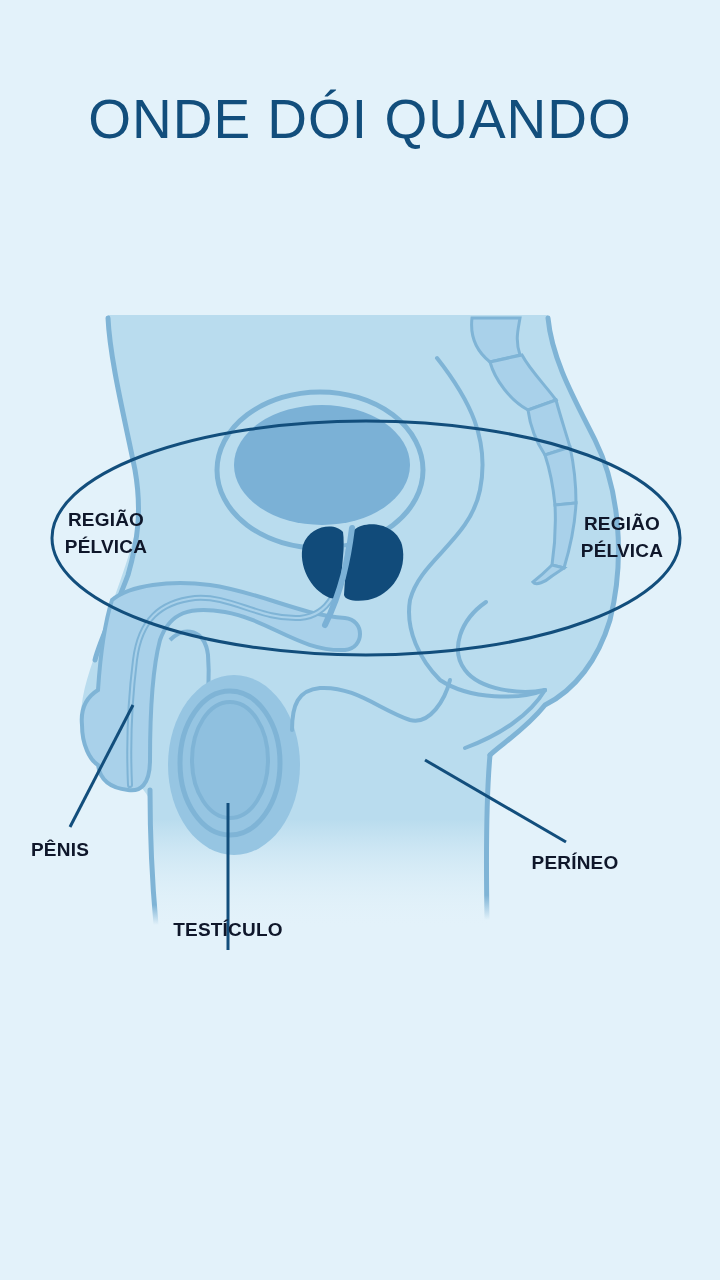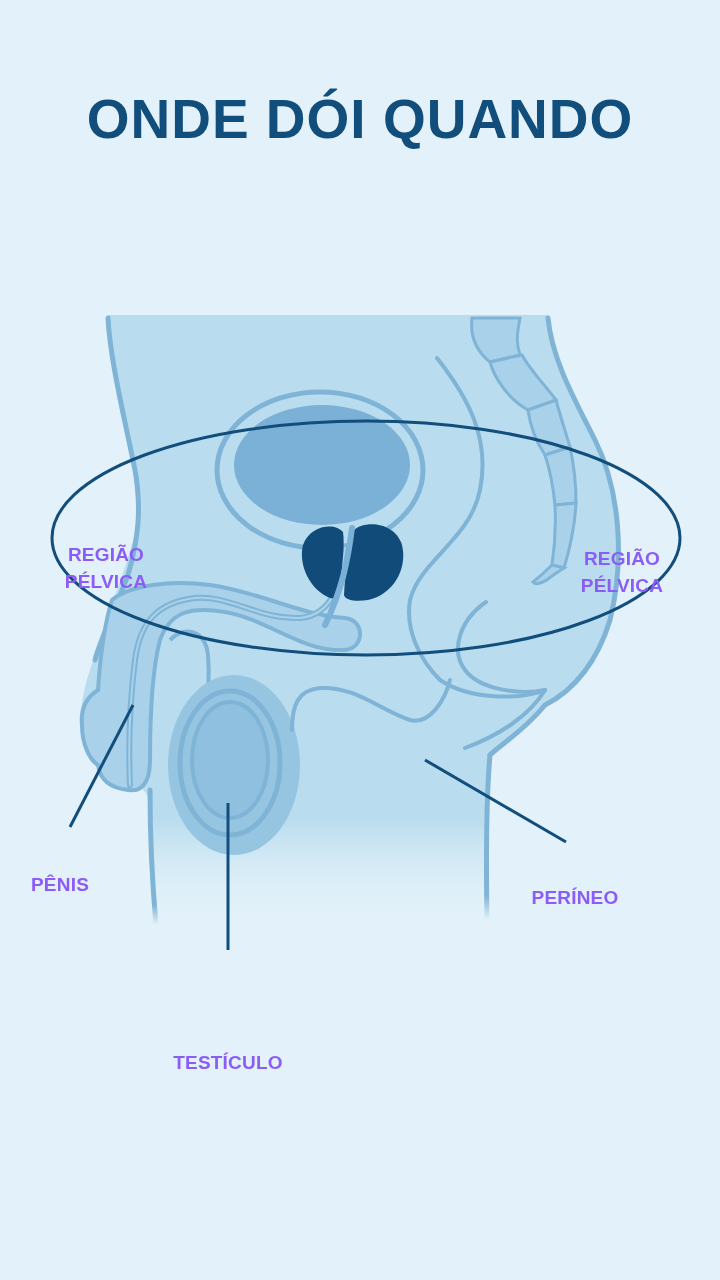--- a/index.html
+++ b/index.html
@@ -14,42 +14,41 @@
     overflow: hidden;
     font-family: "Liberation Sans", "DejaVu Sans", sans-serif;
   }
   .title {
     position: absolute;
     left: 0;
     top: 84px;
     width: 720px;
     text-align: center;
     color: #124e7c;
-    font-weight: 700;
+    font-weight: 400;
     font-size: 55px;
     line-height: 70px;
     letter-spacing: 1px;
   }
   .title span { display: block; }
   svg.diagram {
     position: absolute;
     left: 0;
     top: 0;
     width: 720px;
     height: 1280px;
   }
   .label {
     position: absolute;
-    color: #8b5cf6;
+    color: #0f172a;
     font-weight: 700;
     font-size: 19px;
     line-height: 27px;
     text-align: center;
     letter-spacing: 0.2px;
-    margin-top: 35px;
   }
   .label span { display: block; }
 </style>
 </head>
 <body>
 
 <div class="title">
   <span>ONDE DÓI QUANDO</span>
 </div>
 
@@ -168,19 +167,19 @@
 
 <div class="label" style="left:566px; top:510px; width:112px;">
   <span>REGIÃO</span>
   <span>PÉLVICA</span>
 </div>
 
 <div class="label" style="left:20px; top:836px; width:80px;">
   <span>PÊNIS</span>
 </div>
 
-<div class="label" style="left:158px; top:1014px; width:140px;">
+<div class="label" style="left:158px; top:916px; width:140px;">
   <span>TESTÍCULO</span>
 </div>
 
 <div class="label" style="left:516px; top:849px; width:118px;">
   <span>PERÍNEO</span>
 </div>
 
 </body></html>

